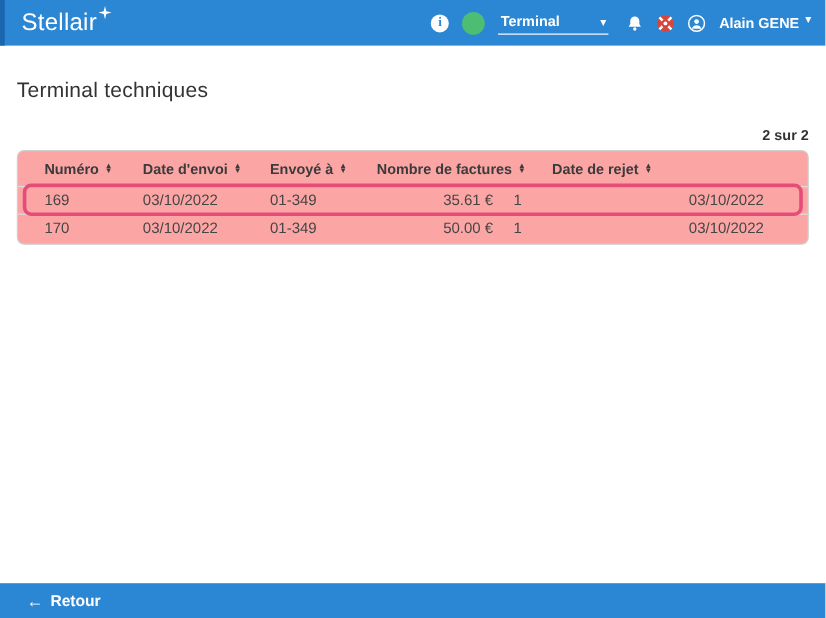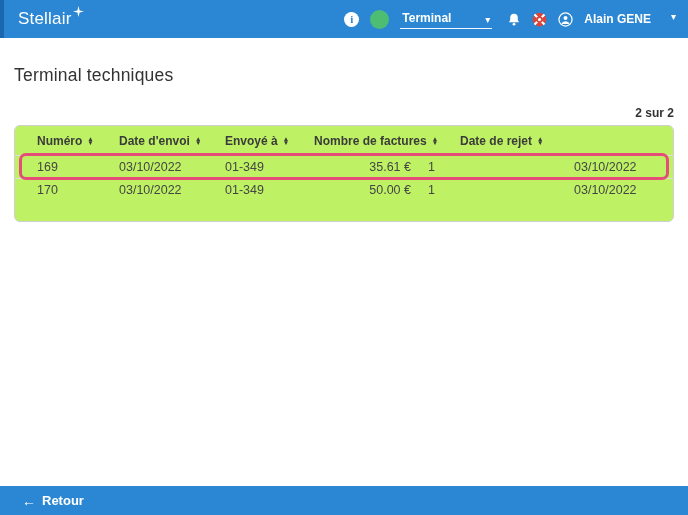--- a/index.html
+++ b/index.html
@@ -25,54 +25,54 @@
   .appbar{
     height:38px;background:var(--accent);
     display:flex;align-items:center;justify-content:space-between;
     padding:0 12px 0 18px;position:relative;color:#fff;
   }
   .appbar-edge{
     position:absolute;left:0;top:0;width:4px;height:38px;
     background:var(--accent-dark);
   }
   .logo{display:flex;align-items:flex-start;cursor:pointer;}
-  .logo-text{font-size:17px;color:#fff;letter-spacing:.2px;}
+  .logo-text{font-size:20px;color:#fff;letter-spacing:.2px;}
   .logo-star{width:11px;height:11px;margin:-3px 0 0 1px;}
   .bar-right{display:flex;align-items:center;gap:11px;}
   .info-icon{
     width:15px;height:15px;border-radius:50%;background:#fff;color:var(--accent);
     font-size:11px;font-weight:bold;display:flex;align-items:center;justify-content:center;
     font-family:"Liberation Serif",serif;cursor:pointer;
   }
   .status-dot{width:19px;height:19px;border-radius:50%;background:var(--status-green);}
   .terminal-select{
     display:flex;align-items:flex-end;justify-content:space-between;
     width:92px;border-bottom:1px solid rgba(255,255,255,.95);
     padding:1px 2px 3px 2px;cursor:pointer;margin-right:4px;
   }
   .terminal-label{font-size:12px;font-weight:bold;color:#fff;}
   .caret{font-size:10px;color:#fff;line-height:1;}
   .iconbtn{display:flex;align-items:center;justify-content:center;cursor:pointer;}
-  .user-menu{display:flex;align-items:flex-start;gap:20px;cursor:pointer;}
+  .user-menu{display:flex;align-items:flex-start;gap:5px;cursor:pointer;}
   .user-name{font-size:12px;font-weight:bold;color:#fff;}
 
   
   .content{padding:14px 14px 0 14px;}
   .page-title{
     font-size:17.5px;font-weight:400;color:var(--text-dark);
     margin-top:13px;letter-spacing:.2px;
   }
   .count-label{
     text-align:right;font-size:12px;font-weight:bold;color:var(--text-dark);
     margin-top:20px;margin-bottom:5px;
   }
 
   .card{
     border:1px solid var(--card-border);border-radius:6px;
-    padding-bottom:20px;background:#bef264;
+    padding-bottom:2px;background:#fca5a5;
   }
   .trow{display:flex;align-items:center;}
   .c1{flex:0 0 104px;padding-left:22px;}
   .c2{flex:0 0 106px;}
   .c3{flex:0 0 89px;}
   .c4{flex:0 0 114px;text-align:right;padding-right:17px;}
   .c5{flex:0 0 146px;}
   .c6{flex:1 1 auto;}
   .thead{padding:8px 0 7px 0;}
   .th{

